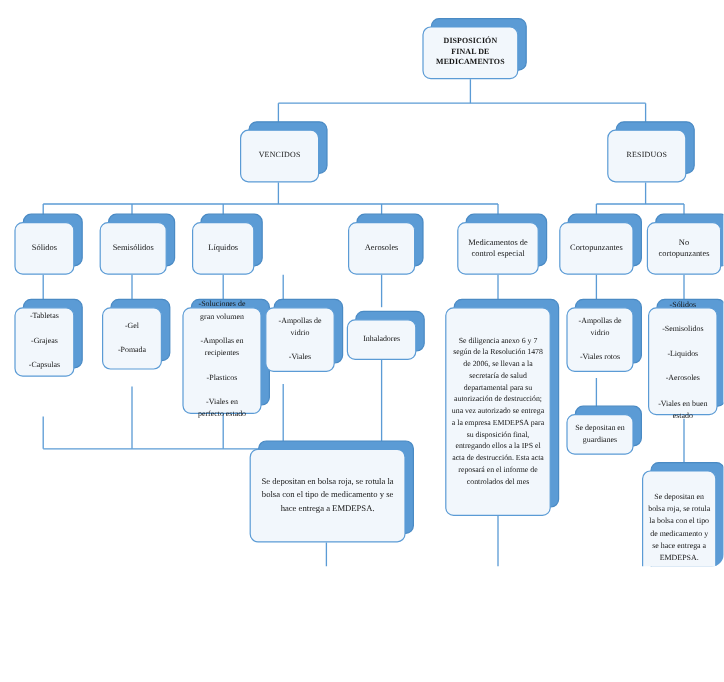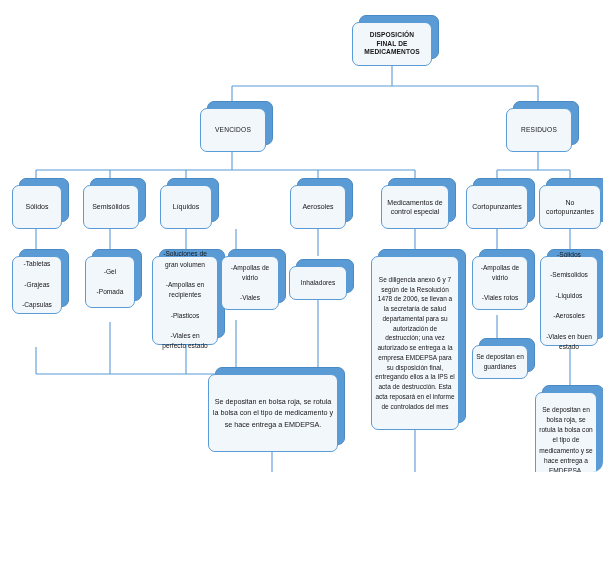--- a/index.html
+++ b/index.html
@@ -5,21 +5,21 @@
   html, body {
     margin: 0;
     padding: 0;
     background: #ffffff;
   }
   #canvas {
     position: relative;
     width: 603px;
     height: 472px;
     background: #ffffff;
-    font-family: Liberation Sans, sans-serif;
+    font-family: Liberation Serif, serif;
     overflow: hidden;
     border-radius: 10px;
   }
   
   #lines {
     position: absolute;
     left: 0; top: 0;
     width: 603px;
     height: 568px;
     z-index: 1;

